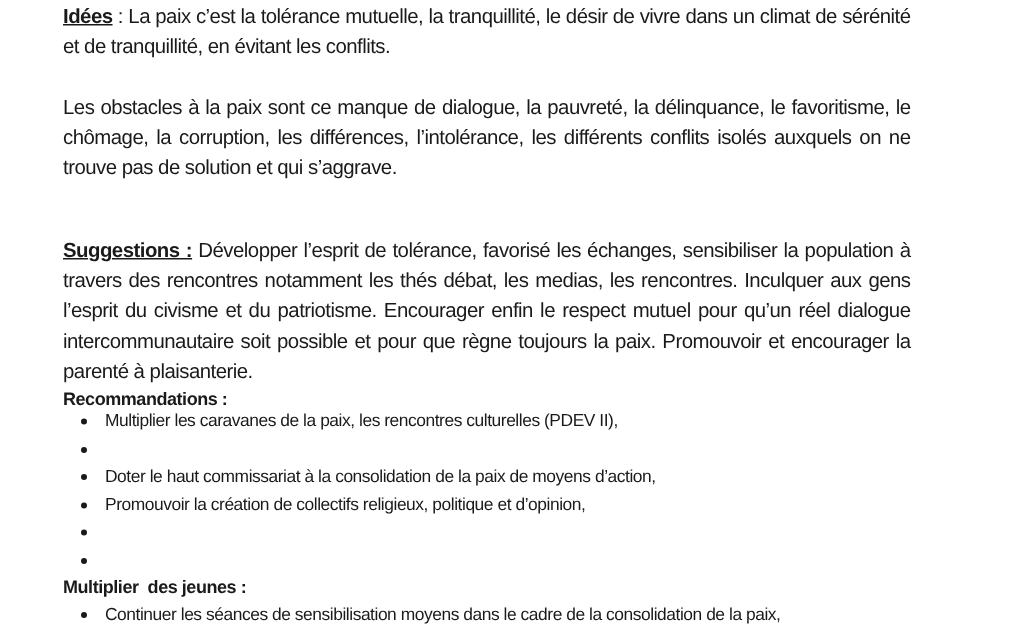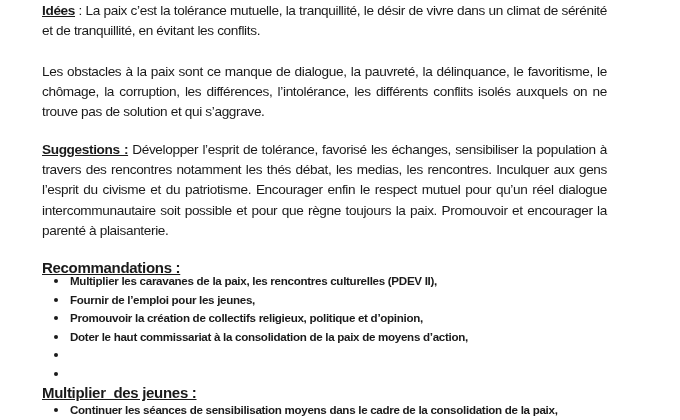--- a/index.html
+++ b/index.html
@@ -12,33 +12,33 @@
     }
     .page { position: absolute; left: 0; top: 0; width: 560px; height: 420px; padding-left: 36px; }
     .para {
       position: absolute; left: 42px; width: 565px;
       font-size: 13.6px; line-height: 20.2px;
       text-align: justify; letter-spacing: -0.35px;
       word-spacing: 0px;
     }
     .para .label { font-weight: bold; text-decoration: underline; }
     .p-idees { top: 1px; }
-    .p-sugg { top: 140px; }
+    .p-sugg { top: 157px; }
     .heading-small {
       position: absolute; left: 42px;
-      font-size: 15px; font-weight: bold; text-decoration: underline;
+      font-size: 12px; font-weight: bold; 
       letter-spacing: -0.3px;
     }
     .h-reco { top: 259px; }
     .h-engage { top: 384px; }
     ul.bullets {
       position: absolute; left: 52px; margin: 0; padding: 0; list-style: none;
       font-size: 11.6px; letter-spacing: -0.3px;
     }
-    ul.bullets li { height: 18.5px; line-height: 18.5px; position: relative; padding-left: 18px; white-space: nowrap; font-weight: bold; }
+    ul.bullets li { height: 18.5px; line-height: 18.5px; position: relative; padding-left: 18px; white-space: nowrap; }
     ul.bullets li .bullet {
       position: absolute; left: 2px; top: 7px; width: 4px; height: 4px; border-radius: 50%; background: #1a1a1a;
     }
     .list-reco { top: 272px; }
     .list-engage { top: 401px; }
   </style>
 </head>
 <body>
 
 <div class="page">
@@ -49,23 +49,23 @@
     <span>Les obstacles à la paix sont ce manque de dialogue, la pauvreté, la délinquance, le favoritisme, le chômage, la corruption, les différences, l’intolérance, les différents conflits isolés auxquels on ne trouve pas de solution et qui s’aggrave.</span>
   </div>
 
   <div class="para p-sugg">
     <span class="label">Suggestions :</span><span> Développer l’esprit de tolérance, favorisé les échanges, sensibiliser la population à travers des rencontres notamment les thés débat, les medias, les rencontres. Inculquer aux gens l’esprit du civisme et du patriotisme. Encourager enfin le respect mutuel pour qu’un réel dialogue intercommunautaire soit possible et pour que règne toujours la paix. Promouvoir et encourager la parenté à plaisanterie.</span>
   </div>
 
   <div class="heading-small h-reco">Recommandations :</div>
   <ul class="bullets list-reco">
     <li><span class="bullet"></span><span>Multiplier les caravanes de la paix, les rencontres culturelles (PDEV II),</span></li>
-    <li><span class="bullet"></span><span>Fournir de l’emploi pour les jeunes,</span></li>
+    <li><span class="bullet"></span></li>
+    <li><span class="bullet"></span><span>Doter le haut commissariat à la consolidation de la paix de moyens d’action,</span></li>
     <li><span class="bullet"></span><span>Promouvoir la création de collectifs religieux, politique et d’opinion,</span></li>
-    <li><span class="bullet"></span><span>Doter le haut commissariat à la consolidation de la paix de moyens d’action,</span></li>
     <li><span class="bullet"></span></li>
     <li><span class="bullet"></span><span></span></li>
   </ul>
 
   <div class="heading-small h-engage" style="white-space:pre;">Multiplier  des jeunes :</div>
   <ul class="bullets list-engage">
     <li><span class="bullet"></span><span>Continuer les séances de sensibilisation moyens dans le cadre de la consolidation de la paix,</span></li>
   </ul>
 
 </div>

